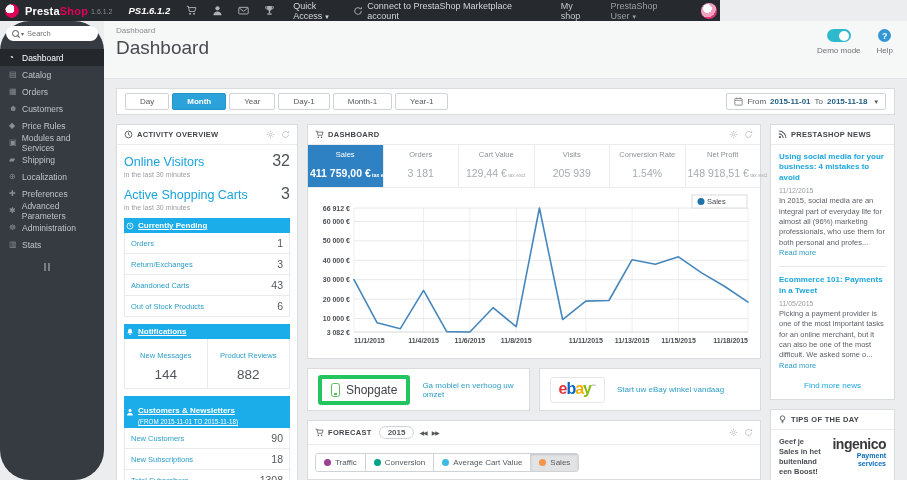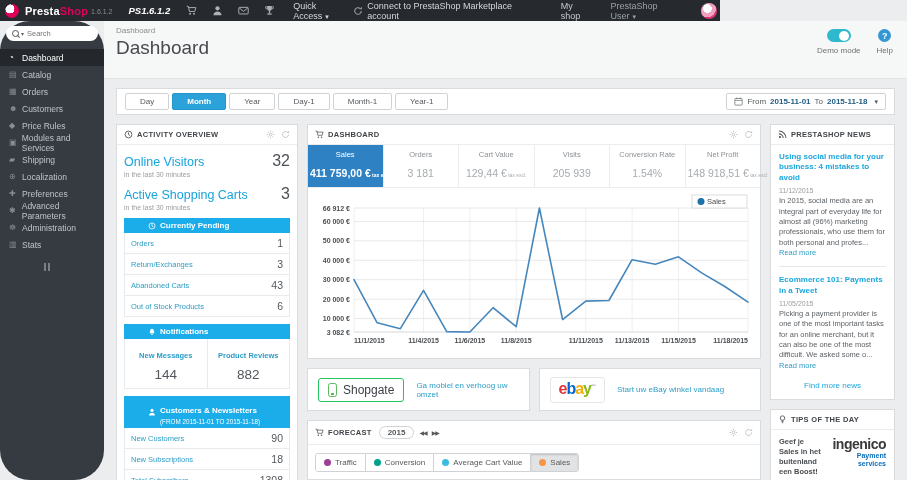--- a/index.html
+++ b/index.html
@@ -81,52 +81,52 @@
   .ph-actions { margin-left:auto; display:flex; gap:6px; color:#c3c5c7; }
   .ph-actions .ic { width:9px; height:9px; cursor:pointer; }
 
   
   .act-body { padding:7px 7px 9px; }
   .big-row { display:flex; justify-content:space-between; align-items:baseline; }
   .big-link { font-size:12.5px; color:#18a3dc; cursor:pointer; text-decoration:none; }
   .big-value { font-size:16px; color:#4e5155; font-weight:300; }
   .big-sub { font-size:7px; color:#9a9da1; margin:1px 0 7px; }
   .a-section { margin-top:7px; }
-  .a-sec-head { background:#1badea; color:#fff; padding:3px 24px; display:flex; align-items:center; gap:4px; }
+  .a-sec-head { background:#1badea; color:#fff; padding:3px 2px; display:flex; align-items:center; gap:4px;text-decoration:underline; }
   .a-sec-head .ic { width:8px; height:8px; flex:0 0 auto; }
   .a-sec-title { font-size:8px; font-weight:bold; }
   .a-sec-sub { font-size:6.3px; font-weight:normal; display:block; margin-top:1px; }
   .a-row { display:flex; justify-content:space-between; align-items:center; padding:4px 6px;
     border:1px solid #e9eaec; border-top:none; }
   .a-row-label { font-size:7.5px; color:#2d9ec7; cursor:pointer; text-decoration:none; }
   .a-row-value { font-size:10.5px; color:#53575c; }
   .notif-cells { display:flex; }
   .n-cell { flex:1; border:1px solid #e9eaec; border-top:none; text-align:center; padding:5px 2px 6px; }
   .n-cell + .n-cell { border-left:none; }
-  .n-label { font-size:7.5px; color:#2d9ec7; cursor:pointer;font-weight:bold; }
+  .n-label { font-size:7.5px; color:#2d9ec7; cursor:pointer; }
   .n-value { font-size:13.5px; color:#53575c; margin-top:5px; }
 
   
   .kpi-row { display:flex; border-bottom:1px solid #ececec; }
   .kpi { flex:1; text-align:center; padding:5px 2px 8px; border-right:1px solid #ececec; cursor:pointer; min-width:0; }
   .kpi:last-child { border-right:none; }
   .kpi-label { font-size:7.5px; color:#8e9296; }
   .kpi-value { font-size:10.5px; color:#a7abaf; margin-top:8px; white-space:nowrap; }
   .kpi-suffix { font-size:5px; }
   .kpi.active { background:#2e82c4; }
   .kpi.active .kpi-label { color:#fff; }
   .kpi.active .kpi-value { color:#fff; font-weight:bold; }
   .chart-wrap { padding:6px 4px 2px; }
   .chart-wrap svg { display:block; width:100%; height:auto; }
 
   
   .banner-row { display:flex; gap:9px; margin-bottom:9px; }
   .banner { flex:1; background:#fff; border:1px solid #d9dbdd; height:43px; display:flex;
     align-items:center; padding:0 10px; gap:12px; }
-  .sg-badge { border:1px solid #22c55e; border-radius:3px; padding:4px 9px; display:flex; align-items:center; gap:6px;text-align:center; }
+  .sg-badge { border:4px solid #22c55e; border-radius:3px; padding:4px 9px; display:flex; align-items:center; gap:6px;text-align:center; }
   .sg-phone { width:9px; height:14px; border:1.4px solid #5cb85c; border-radius:2.5px; position:relative; }
   .sg-phone:after { content:""; position:absolute; bottom:1px; left:2px; right:2px; height:1.2px; background:#5cb85c; }
   .sg-text { font-size:12px; color:#3e4247; }
   .banner-link { font-size:8px; color:#2d9ec7; cursor:pointer; text-decoration:none; }
   .ebay-badge { border:1px solid #e4e6e8; border-radius:3px; padding:2px 8px 4px; font-size:16px; font-weight:bold; letter-spacing:-1px; }
   .ebay-badge sup { font-size:5px; color:#9a9da1; letter-spacing:0; }
 
   
   .fc-head-extra { display:flex; align-items:center; gap:5px; margin-left:7px; }
   .fc-year { border:1px solid #cfd3d6; border-radius:8px; padding:1px 8px; font-size:8px; font-weight:bold; color:#55595d; background:#fff; }

